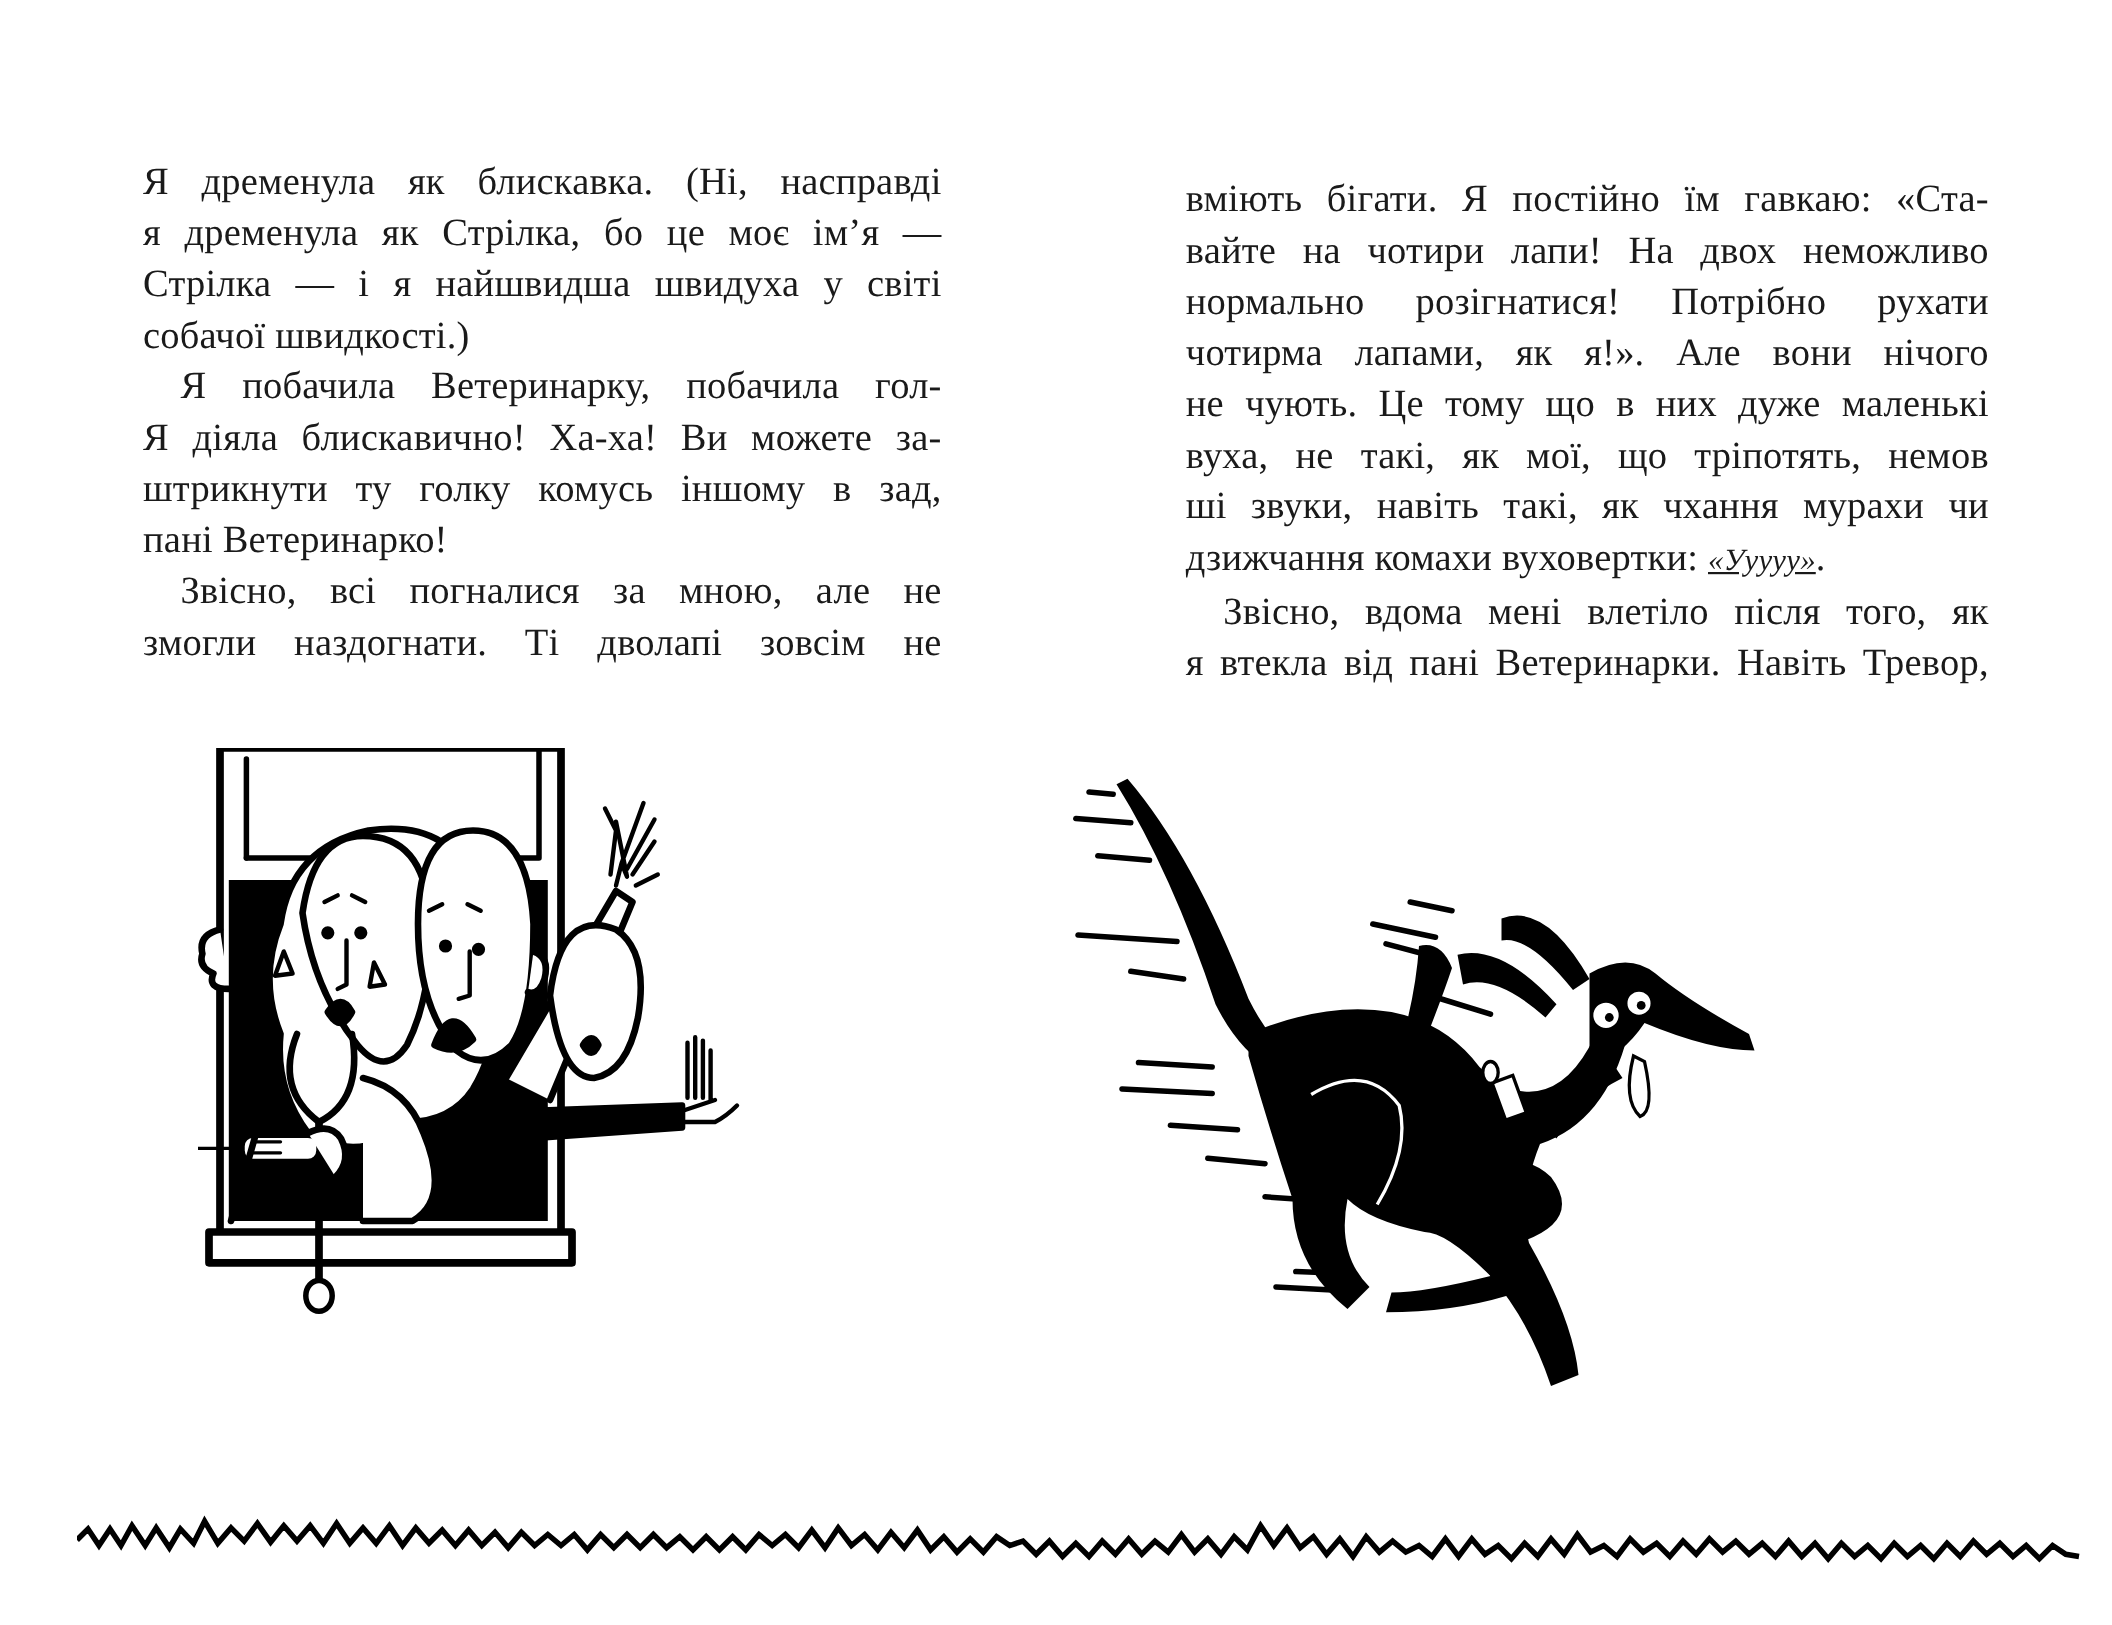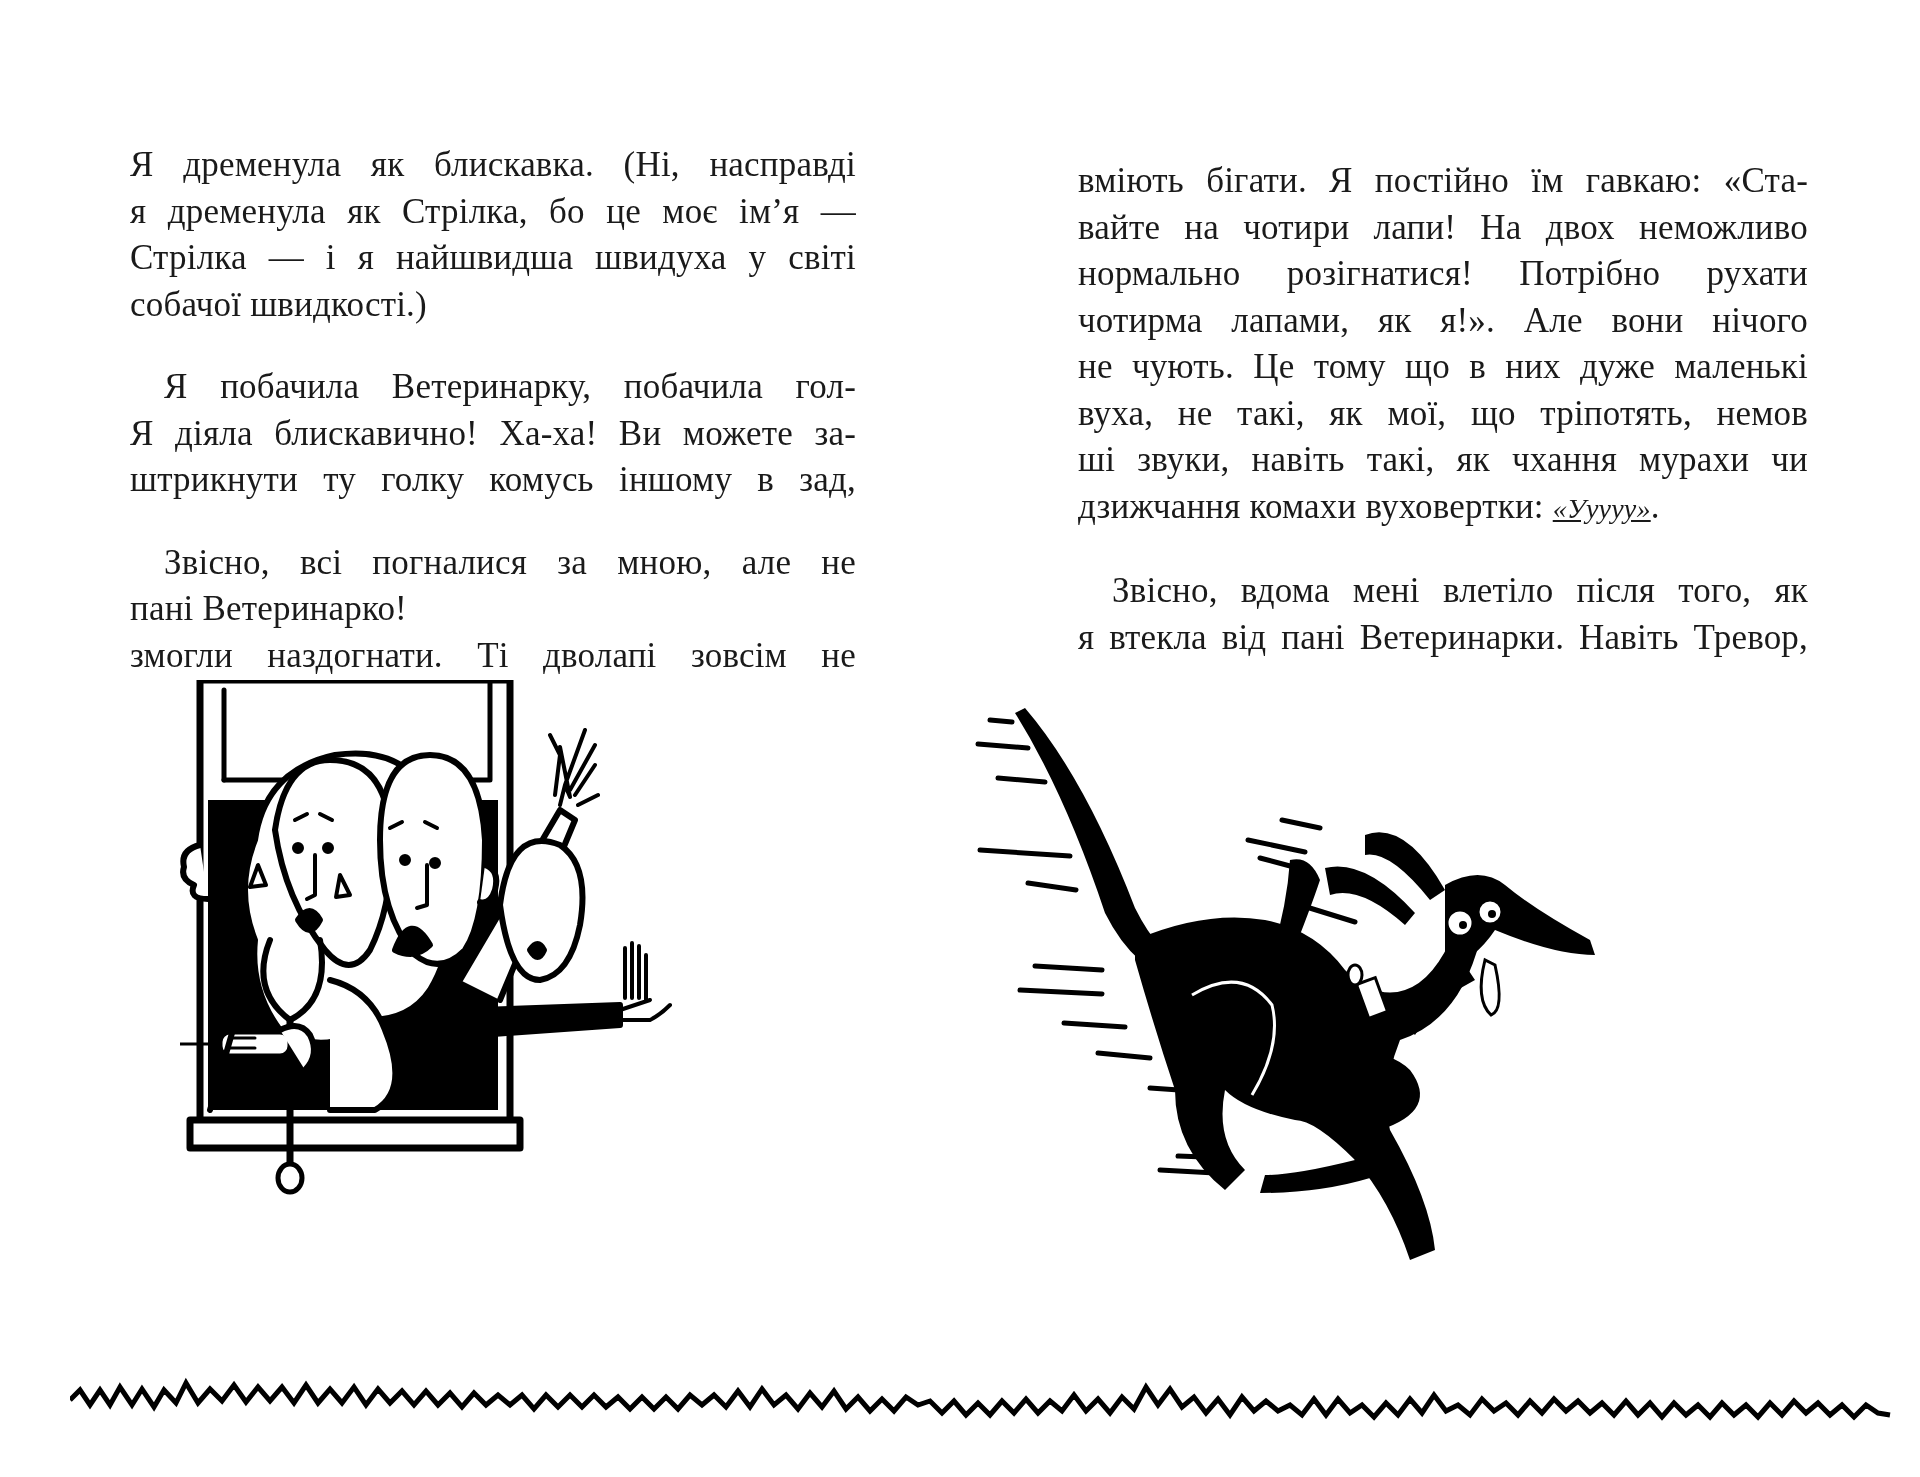--- a/index.html
+++ b/index.html
@@ -8,42 +8,42 @@
     position: absolute;
     font-family: "Liberation Serif", "DejaVu Serif", serif;
     font-size: 35px;
     line-height: 46.5px;
     text-align: justify;
     text-align-last: justify;
     letter-spacing: 0.2px;
   }
   .page-text .line { display: block; white-space: nowrap; text-align: justify; text-align-last: justify; }
   .page-text .line.last { text-align-last: left; }
-  .page-text .line.indent { padding-left: 34px; margin-top: 36px; }
+  .page-text .line.indent { padding-left: 34px; }
   #left-text { left: 130px; top: 142px; width: 726px; }
   #right-text { left: 1078px; top: 158px; width: 730px; }
   .italic-small { font-style: italic; font-size: 28px; text-decoration: underline; }
   .illustration { position: absolute; }
   #vet-illustration { left: 180px; top: 680px; width: 720px; height: 520px; }
   #dog-illustration { left: 970px; top: 690px; width: 900px; height: 650px; }
   #zigzag-divider { left: 70px; top: 1375px; width: 1825px; height: 60px; }
 </style>
 </head>
 <body>
 
 <div id="left-text" class="page-text">
   <span class="line">Я дременула як блискавка. (Ні, насправді</span>
   <span class="line">я дременула як Стрілка, бо це моє ім’я —</span>
   <span class="line">Стрілка — і я найшвидша швидуха у світі</span>
   <span class="line last">собачої швидкості.)</span>
   <span class="line indent">Я побачила Ветеринарку, побачила гол-</span>
   <span class="line">Я діяла блискавично! Ха-ха! Ви можете за-</span>
   <span class="line">штрикнути ту голку комусь іншому в зад,</span>
+  <span class="line last">пані Ветеринарко!</span>
   <span class="line indent">Звісно, всі погналися за мною, але не</span>
-  <span class="line last">пані Ветеринарко!</span>
   <span class="line">змогли наздогнати. Ті дволапі зовсім не</span>
 </div>
 
 <div id="right-text" class="page-text">
   <span class="line">вміють бігати. Я постійно їм гавкаю: «Ста-</span>
   <span class="line">вайте на чотири лапи! На двох неможливо</span>
   <span class="line">нормально розігнатися! Потрібно рухати</span>
   <span class="line">чотирма лапами, як я!». Але вони нічого</span>
   <span class="line">не чують. Це тому що в них дуже маленькі</span>
   <span class="line">вуха, не такі, як мої, що тріпотять, немов</span>

